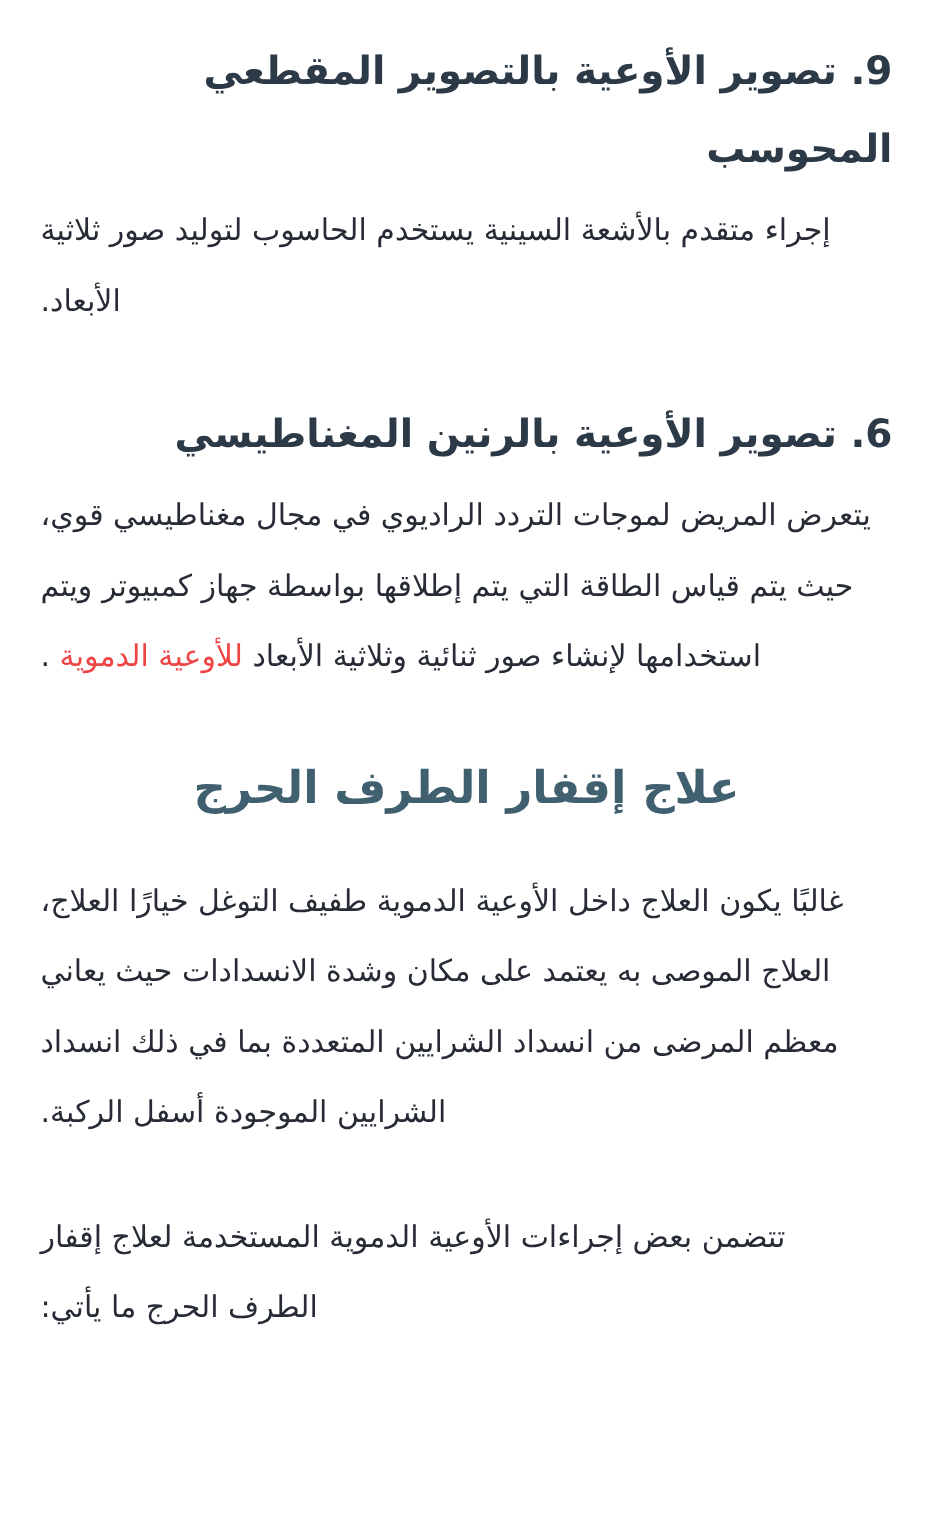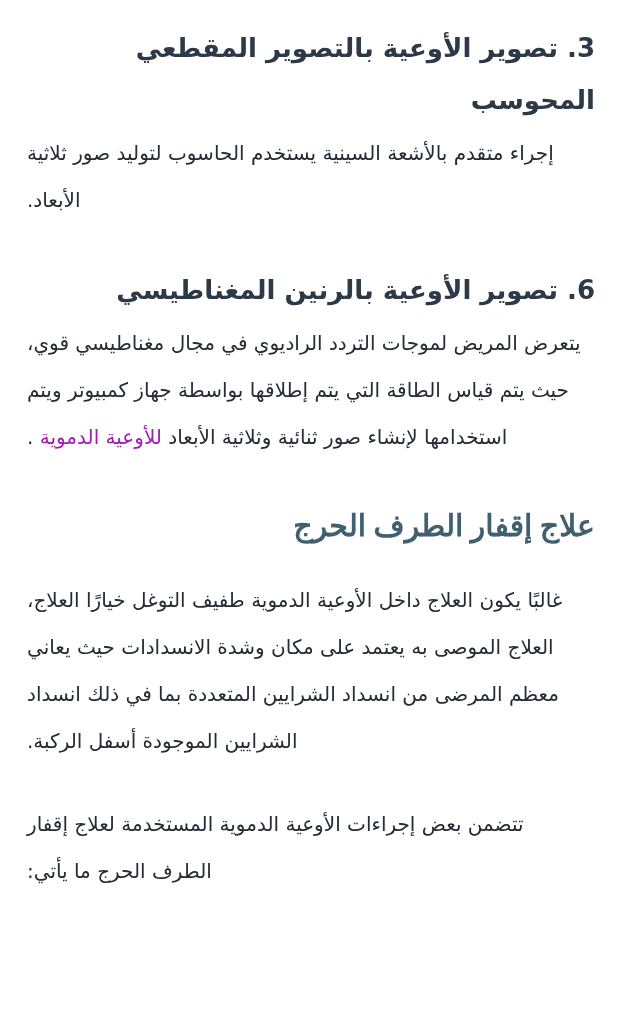--- a/index.html
+++ b/index.html
@@ -31,47 +31,46 @@
   }
   .body-text {
     font-size: 20px;
     line-height: 47px;
     font-weight: 400;
     color: #262b35;
     margin: 0;
     text-align: left;
   }
   .inline-link {
-    color: #a21caf;
+    color: #ef4444;
     text-decoration: none;
     cursor: pointer;
   }
   .h2-title {
     font-size: 30px;
     line-height: 50px;
     font-weight: 700;
     color: #41606f;
     margin: 32px 0 26px 0;
-    text-align: right;
-    font-family: Liberation Serif, serif;
+    text-align: center;
   }
   .para {
     margin: 0 12px 36px 0;
   }
   .para:last-child {
     margin-bottom: 0;
   }
 </style>
 </head>
 <body>
 
 <div class="page">
 
   <section class="section">
-    <h3 class="section-title">3. تصوير الأوعية بالتصوير المقطعي المحوسب</h3>
+    <h3 class="section-title">9. تصوير الأوعية بالتصوير المقطعي المحوسب</h3>
     <p class="body-text">إجراء متقدم بالأشعة السينية يستخدم الحاسوب لتوليد صور ثلاثية الأبعاد.</p>
   </section>
 
   <section class="section">
     <h3 class="section-title">6. تصوير الأوعية بالرنين المغناطيسي</h3>
     <p class="body-text"><span>يتعرض المريض لموجات التردد الراديوي في مجال مغناطيسي قوي، حيث يتم قياس الطاقة التي يتم إطلاقها بواسطة جهاز كمبيوتر ويتم استخدامها لإنشاء صور ثنائية وثلاثية الأبعاد </span><a class="inline-link" href="#">للأوعية الدموية</a><span> .</span></p>
   </section>
 
   <section class="section">
   </section>

